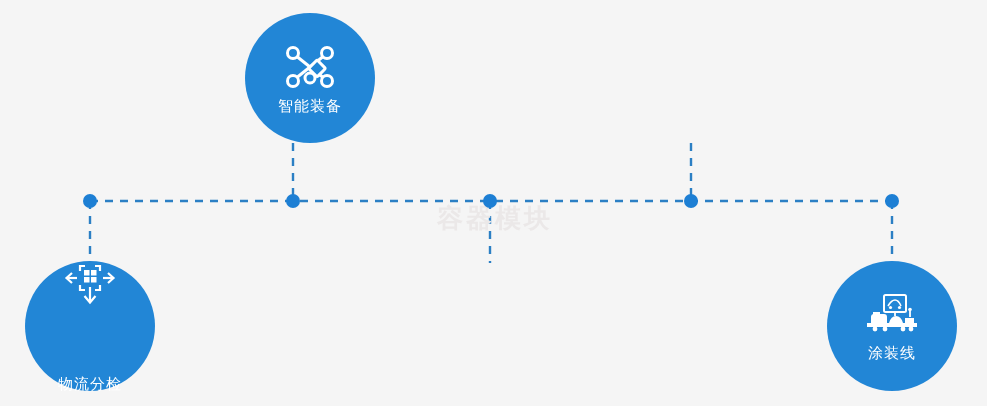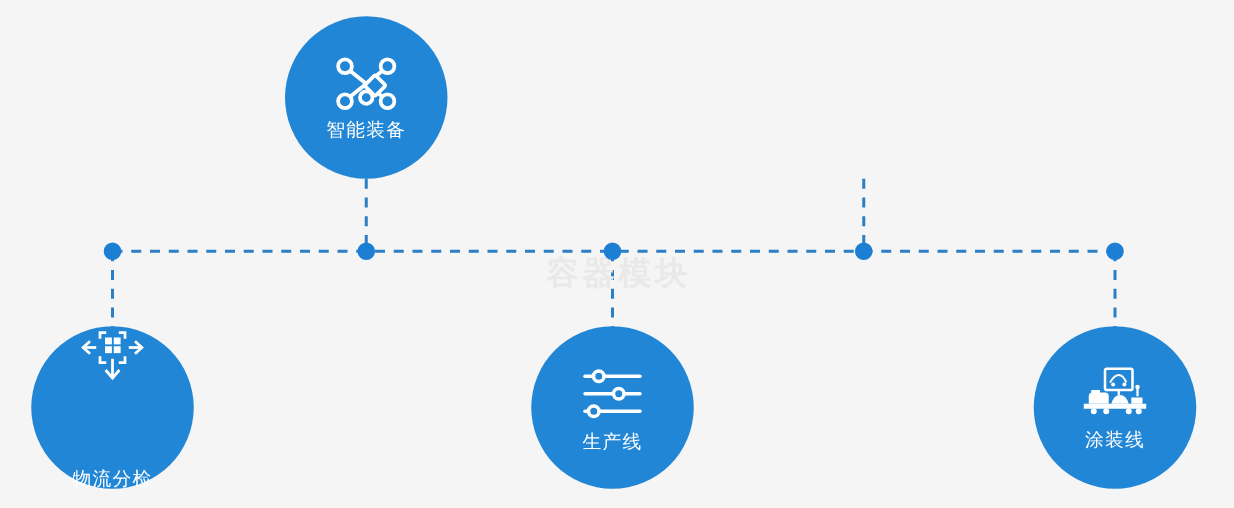--- a/index.html
+++ b/index.html
@@ -106,21 +106,21 @@
   </svg>
 
   <div class="watermark">容器模块</div>
 
   <div class="trunk-dot" style="left:90px;  top:201px;"></div>
   <div class="trunk-dot" style="left:293px; top:201px;"></div>
   <div class="trunk-dot" style="left:490px; top:201px;"></div>
   <div class="trunk-dot" style="left:691px; top:201px;"></div>
   <div class="trunk-dot" style="left:892px; top:201px;"></div>
 
-  <div class="node-circle" style="left:293px; top:78px;font-family:Liberation Mono, monospace;">
+  <div class="node-circle" style="left:310px; top:78px;">
     <span class="node-icon">
       <svg width="50" height="44" viewBox="0 0 50 44" fill="none" stroke="#ffffff" stroke-width="3">
         <line x1="10" y1="10" x2="25" y2="22"></line>
         <line x1="40" y1="10" x2="25" y2="22"></line>
         <line x1="10" y1="34" x2="25" y2="22"></line>
         <line x1="40" y1="34" x2="25" y2="22"></line>
         <circle cx="8" cy="8" r="5.5" fill="#2286d6"></circle>
         <circle cx="42" cy="8" r="5.5" fill="#2286d6"></circle>
         <circle cx="8" cy="36" r="5.5" fill="#2286d6"></circle>
         <circle cx="42" cy="36" r="5.5" fill="#2286d6"></circle>
@@ -152,33 +152,20 @@
         <line x1="40" y1="17" x2="50" y2="17"></line>
         <path d="M45 12 L50.5 17 L45 22"></path>
 
         <line x1="27" y1="26" x2="27" y2="41"></line>
         <path d="M21.5 35 L27 41.5 L32.5 35"></path>
       </svg>
     </span>
     <span class="node-label">物流分检</span>
   </div>
 
-  <div class="node-circle" style="left:490px; top:326px;">
-    <span class="node-icon">
-      <svg width="52" height="44" viewBox="0 0 52 44" fill="none" stroke="#ffffff" stroke-width="2.8">
-        <line x1="4" y1="8" x2="48" y2="8" stroke-linecap="round"></line>
-        <line x1="4" y1="22" x2="48" y2="22" stroke-linecap="round"></line>
-        <line x1="4" y1="36" x2="48" y2="36" stroke-linecap="round"></line>
-        <circle cx="15" cy="8" r="4.2" fill="#2286d6"></circle>
-        <circle cx="31" cy="22" r="4.2" fill="#2286d6"></circle>
-        <circle cx="11" cy="36" r="4.2" fill="#2286d6"></circle>
-      </svg>
-    </span>
-    <span class="node-label">生产线</span>
-  </div>
 
   <div class="node-circle" style="left:892px; top:326px;font-family:Liberation Serif, serif;">
     <span class="node-icon">
       <svg width="58" height="44" viewBox="0 0 58 44" fill="none" stroke="#ffffff" stroke-width="2">
 
         <rect x="21" y="2" width="22" height="17" rx="1.5"></rect>
         <path d="M25 13 q3.5 -6 7 -6 q3.5 0 6 6" stroke-width="1.6"></path>
         <circle cx="27.5" cy="14.5" r="1.6" fill="#ffffff" stroke="none"></circle>
         <circle cx="36.5" cy="14.5" r="1.6" fill="#ffffff" stroke="none"></circle>
         <line x1="32" y1="19" x2="32" y2="23" stroke-width="1.8"></line>

